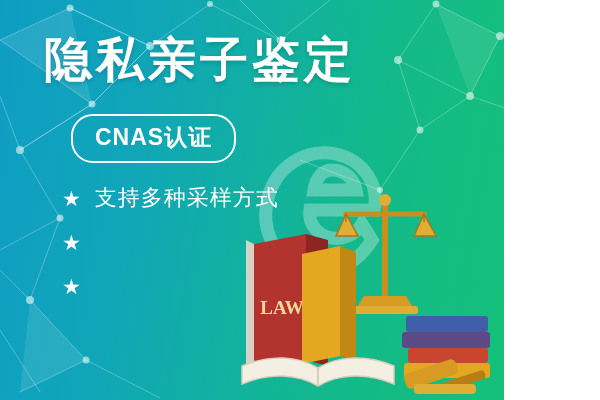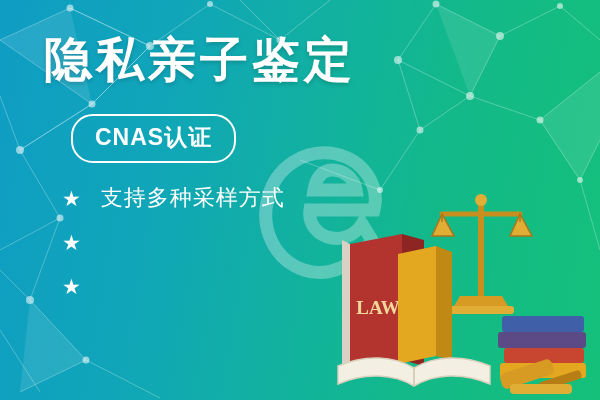--- a/index.html
+++ b/index.html
@@ -2,21 +2,21 @@
 <html><head>
 <meta charset="utf-8">
 <style>
   html, body {
     margin: 0;
     padding: 0;
     background: #ffffff;
   }
   #poster {
     position: relative;
-    width: 600px;
+    width: 504px;
     height: 400px;
     overflow: hidden;
     font-family: "Liberation Sans", sans-serif;
     background: linear-gradient(100deg, #0f9dc4 0%, #10a6b8 28%, #12b39b 55%, #13b988 72%, #15c07a 100%);
   }
 
   
   .net {
     position: absolute;
     inset: 0;
@@ -85,21 +85,20 @@
   .star {
     color: #ffffff;
     font-size: 21px;
     margin-right: 14px;
     line-height: 1;
   }
   .bullet-text {
     color: #ffffff;
     font-size: 22px;
     letter-spacing: 1px;
-    margin-left: 6px;
   }
 
   
   .illus {
     position: absolute;
     right: 8px;
     bottom: 0;
     width: 260px;
     height: 230px;
   }

